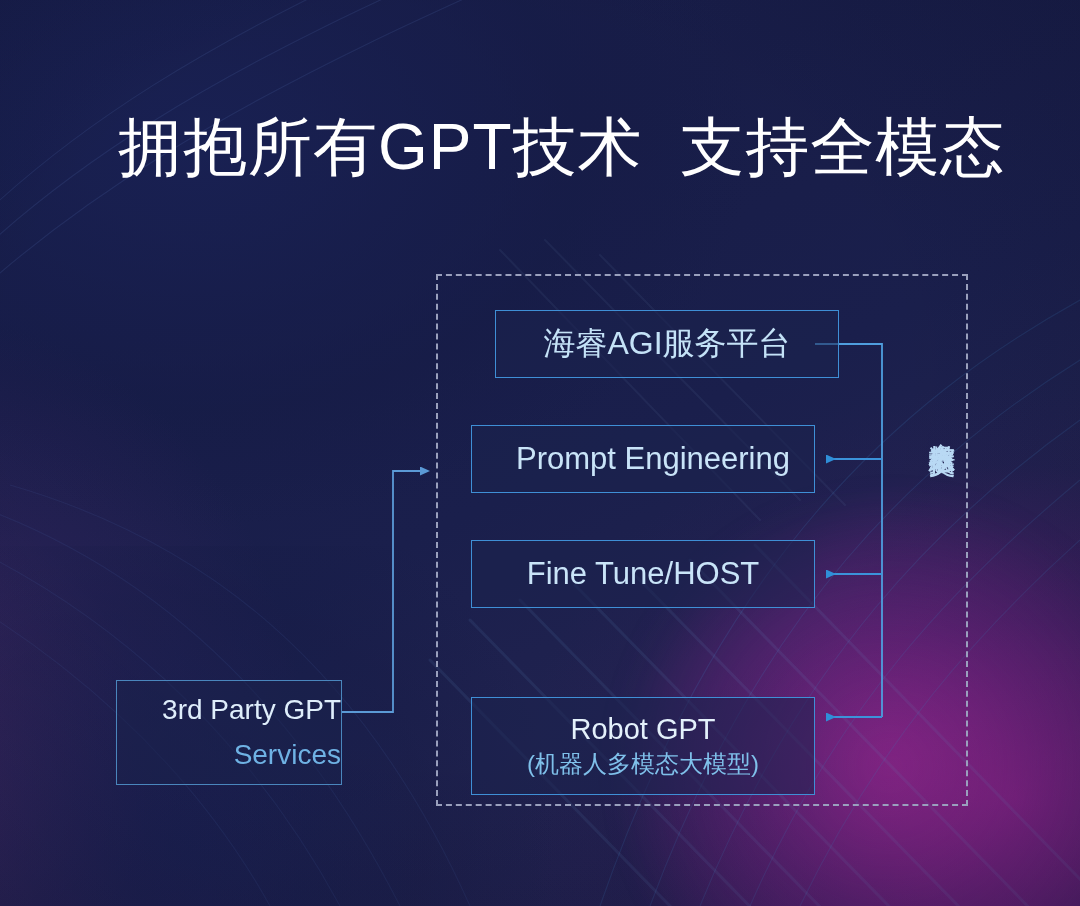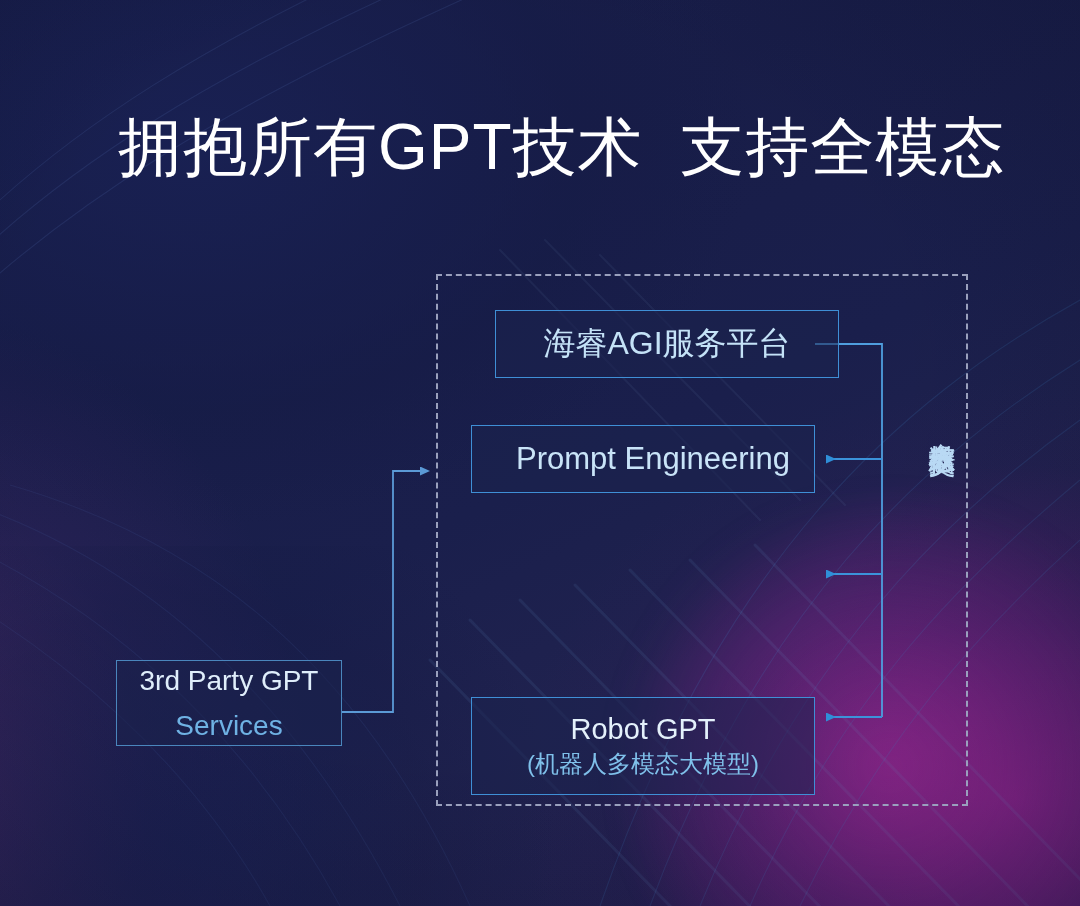--- a/index.html
+++ b/index.html
@@ -81,22 +81,22 @@
     align-items: center;
     justify-content: center;
     text-align: center;
   }
   .node .ln { display: block; white-space: nowrap; }
 
   #node-agi   { left: 471px; top: 310px; width: 344px; height: 68px; margin-left: 24px; }
   #node-prompt{ left: 471px; top: 425px; width: 344px; height: 68px; padding-left: 20px; }
   #node-fine  { left: 471px; top: 540px; width: 344px; height: 68px; }
   #node-robot { left: 471px; top: 655px; width: 344px; height: 98px; margin-top: 42px; }
-  #node-3rd   { left: 116px; top: 660px; width: 226px; height: 86px;
-                border-color: #4a86bd; background: rgba(26, 33, 76, 0.50); }
+  #node-3rd   { left: 116px; top: 680px; width: 226px; height: 105px;
+                border-color: #4a86bd; background: rgba(26, 33, 76, 0.50); align-items: flex-end; }
 
   .t-agi     { font-size: 32px; color: #c4e2f7; }
   .t-prompt  { font-size: 31px; color: #c9e4f8; }
   .t-fine    { font-size: 31px; color: #c9e4f8; }
   .t-robot-1 { font-size: 29px; color: #e4f1fb; }
   .t-robot-2 { font-size: 24px; color: #7fc0ea; margin-top: 2px; }
   .t-3rd-1   { font-size: 28px; color: #dfeefb; }
   .t-3rd-2   { font-size: 28px; color: #6fb2e4; margin-top: 13px; }
 
   
@@ -196,20 +196,23 @@
   </svg>
 
   <div id="node-agi" class="node">
     <span class="ln t-agi">海睿AGI服务平台</span>
   </div>
 
   <div id="node-prompt" class="node">
     <span class="ln t-prompt">Prompt Engineering</span>
   </div>
 
+  <div id="node-fine" class="node">
+    <span class="ln t-fine">Fine Tune/HOST</span>
+  </div>
 
   <div id="node-robot" class="node">
     <span class="ln t-robot-1">Robot GPT</span>
     <span class="ln t-robot-2">(机器人多模态大模型)</span>
   </div>
 
   <div id="node-3rd" class="node">
     <span class="ln t-3rd-1">3rd Party GPT</span>
     <span class="ln t-3rd-2">Services</span>
   </div>

